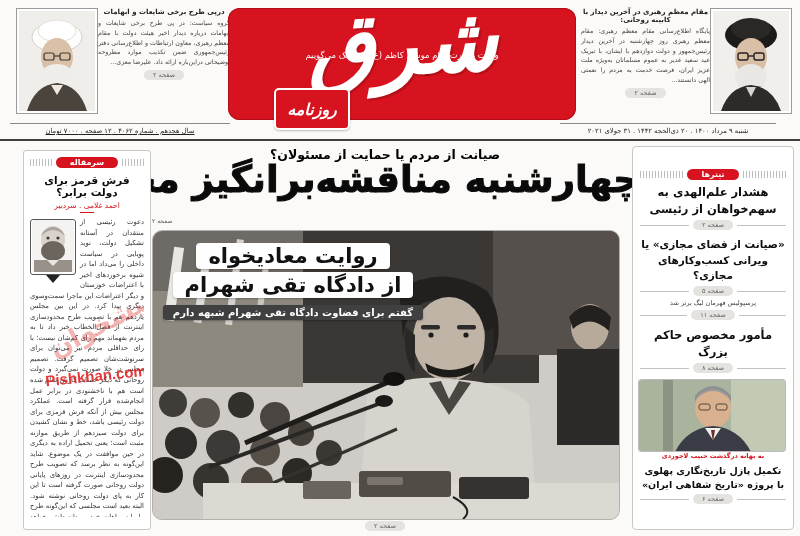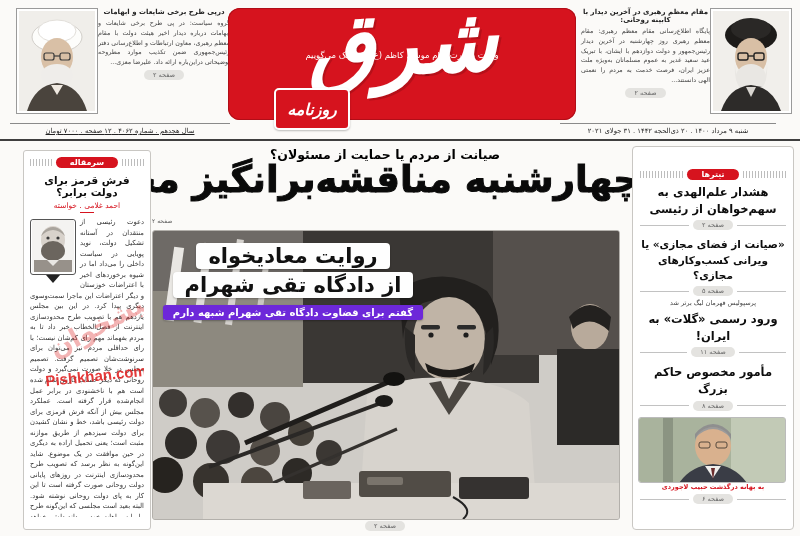--- a/index.html
+++ b/index.html
@@ -42,27 +42,27 @@
   .divider-row{display:flex;align-items:center;gap:4px;margin:3px 0;}
   .divider-row .ln{flex:1;border-top:1px solid #c2c2c2;}
 
   
   #lead-kicker{position:absolute;left:152px;top:147px;width:466px;text-align:center;font-size:12.5px;font-weight:bold;color:#000000;}
   #lead-headline{position:absolute;left:130px;top:158px;width:510px;text-align:center;font-size:37px;font-weight:bold;
                  color:#0a0a0a;white-space:nowrap;letter-spacing:-1px;-webkit-text-stroke:1px #0a0a0a;}
   #lead-pagetag{position:absolute;left:152px;top:217px;font-size:6px;color:#555;direction:rtl;}
 
   
-  #photo-box{position:absolute;left:152px;top:230px;width:466px;height:288px;border:1px solid #b3b0ab;border-radius:3px;
+  #photo-box{position:absolute;left:152px;top:230px;width:466px;height:288px;border:1px solid #b3b0ab;border-radius:10px;
              overflow:hidden;background:#cfccc7;}
   #photo-box svg{display:block;}
   #photo-overlay{position:absolute;top:12px;left:10px;width:260px;text-align:center;direction:rtl;}
   .ov-line{display:inline-block;background:#fefefe;color:#111;font-weight:bold;font-size:21px;
            padding:1px 12px;border-radius:4px;box-shadow:0 1px 2px rgba(0,0,0,.25);margin-bottom:3px;white-space:nowrap;}
-  .ov-banner{display:inline-block;background:#6d28d9;color:#fff;font-weight:bold;font-size:10px;
+  .ov-banner{display:inline-block;background:#404040;color:#fff;font-weight:bold;font-size:10px;
              padding:2px 10px;border-radius:3px;box-shadow:0 1px 2px rgba(0,0,0,.3);white-space:nowrap;}
   #photo-pagetag{position:absolute;left:152px;top:521px;width:466px;display:flex;justify-content:center;}
 
   
   #editorial{position:absolute;left:8px;top:150px;width:128px;height:380px;background:#fff;border:1px solid #c9c7c3;
              border-radius:3px;box-sizing:border-box;padding:6px 6px;margin-left:15px;}
   #editorial .ed-headline{font-size:10.5px;font-weight:bold;text-align:center;margin-top:6px;color:#0d0d0d;}
   #editorial .ed-byline{font-size:7.5px;color:#d6131e;text-align:center;margin-top:3px;}
   #editorial .ed-byline-mark{width:14px;border-top:1px solid #d6131e;margin:2px auto 0;}
   #ed-bodywrap{position:relative;margin-top:4px;height:300px;overflow:hidden;}
@@ -222,21 +222,21 @@
       <span class="pill-gray">صفحه ۲</span>
     </div>
 
   <div id="editorial">
     <div class="hdr-row">
       <span class="hatch"></span>
       <span class="pill-red">سرمقاله</span>
       <span class="hatch"></span>
     </div>
     <div class="ed-headline">فرش قرمز برای دولت برابر؟</div>
-    <div class="ed-byline">احمد غلامی . خواسته</div>
+    <div class="ed-byline">احمد غلامی . سردبیر</div>
     <div class="ed-byline-mark"></div>
     <div id="ed-bodywrap">
       <div id="ed-portrait">
         <div class="pframe">
           <svg width="42" height="52" viewBox="0 0 42 52" preserveAspectRatio="none">
             <rect width="42" height="52" fill="#f4f3f1"></rect>
             <ellipse cx="21" cy="20" rx="12" ry="14" fill="#d8d2cb"></ellipse>
             <path d="M9 16 Q21 4 33 16 L31 12 Q21 2 11 12 Z" fill="#a9a49d"></path>
             <ellipse cx="21" cy="31" rx="12" ry="10" fill="#6b655e"></ellipse>
             <circle cx="16" cy="18" r="1.6" fill="#3a3a3a"></circle>
@@ -268,21 +268,20 @@
       </div>
 
     <div class="ti-headline sm">«صیانت از فضای مجازی» یا ویرانی کسب‌وکارهای مجازی؟</div>
     <div class="divider-row">
         <span class="ln"></span>
         <span class="pill-gray">صفحه ۵</span>
         <span class="ln"></span>
       </div>
 
     <div class="ti-kicker">پرسپولیس قهرمان لیگ برتر شد</div>
-    <div class="ti-headline">ورود رسمی «گلات» به ایران!</div>
     <div class="divider-row">
         <span class="ln"></span>
         <span class="pill-gray">صفحه ۱۱</span>
         <span class="ln"></span>
       </div>
 
     <div class="ti-headline">مأمور مخصوص حاکم بزرگ</div>
     <div class="divider-row">
         <span class="ln"></span>
         <span class="pill-gray">صفحه ۸</span>
@@ -298,20 +297,21 @@
         <path d="M56 20 Q74 2 92 20 L90 14 Q74 4 58 14 Z" fill="#9b9b9b"></path>
         <path d="M56 22 Q60 10 74 9 Q88 10 92 22 L92 16 Q84 6 74 6 Q64 6 56 16 Z" fill="#8f8f8f"></path>
         <rect x="60" y="24" width="11" height="6" rx="2" fill="none" stroke="#55493d" stroke-width="1"></rect>
         <rect x="77" y="24" width="11" height="6" rx="2" fill="none" stroke="#55493d" stroke-width="1"></rect>
         <path d="M36 72 Q48 48 74 46 Q100 48 112 72 Z" fill="#3a3d46"></path>
         <path d="M66 48 L74 60 L82 48 Z" fill="#f0efec"></path>
         <path d="M72 50 L74 62 L76 50 Z" fill="#6b2d2d"></path>
       </svg>
     </div>
     <div class="ti-kicker red">به بهانه درگذشت حبیب لاجوردی</div>
+    <div class="ti-headline xs">تکمیل پازل تاریخ‌نگاری پهلوی با پروژه «تاریخ شفاهی ایران»</div>
     <div class="divider-row">
         <span class="ln"></span>
         <span class="pill-gray">صفحه ۶</span>
         <span class="ln"></span>
       </div>
   </div>
 
 </div>
 
 </body></html>

